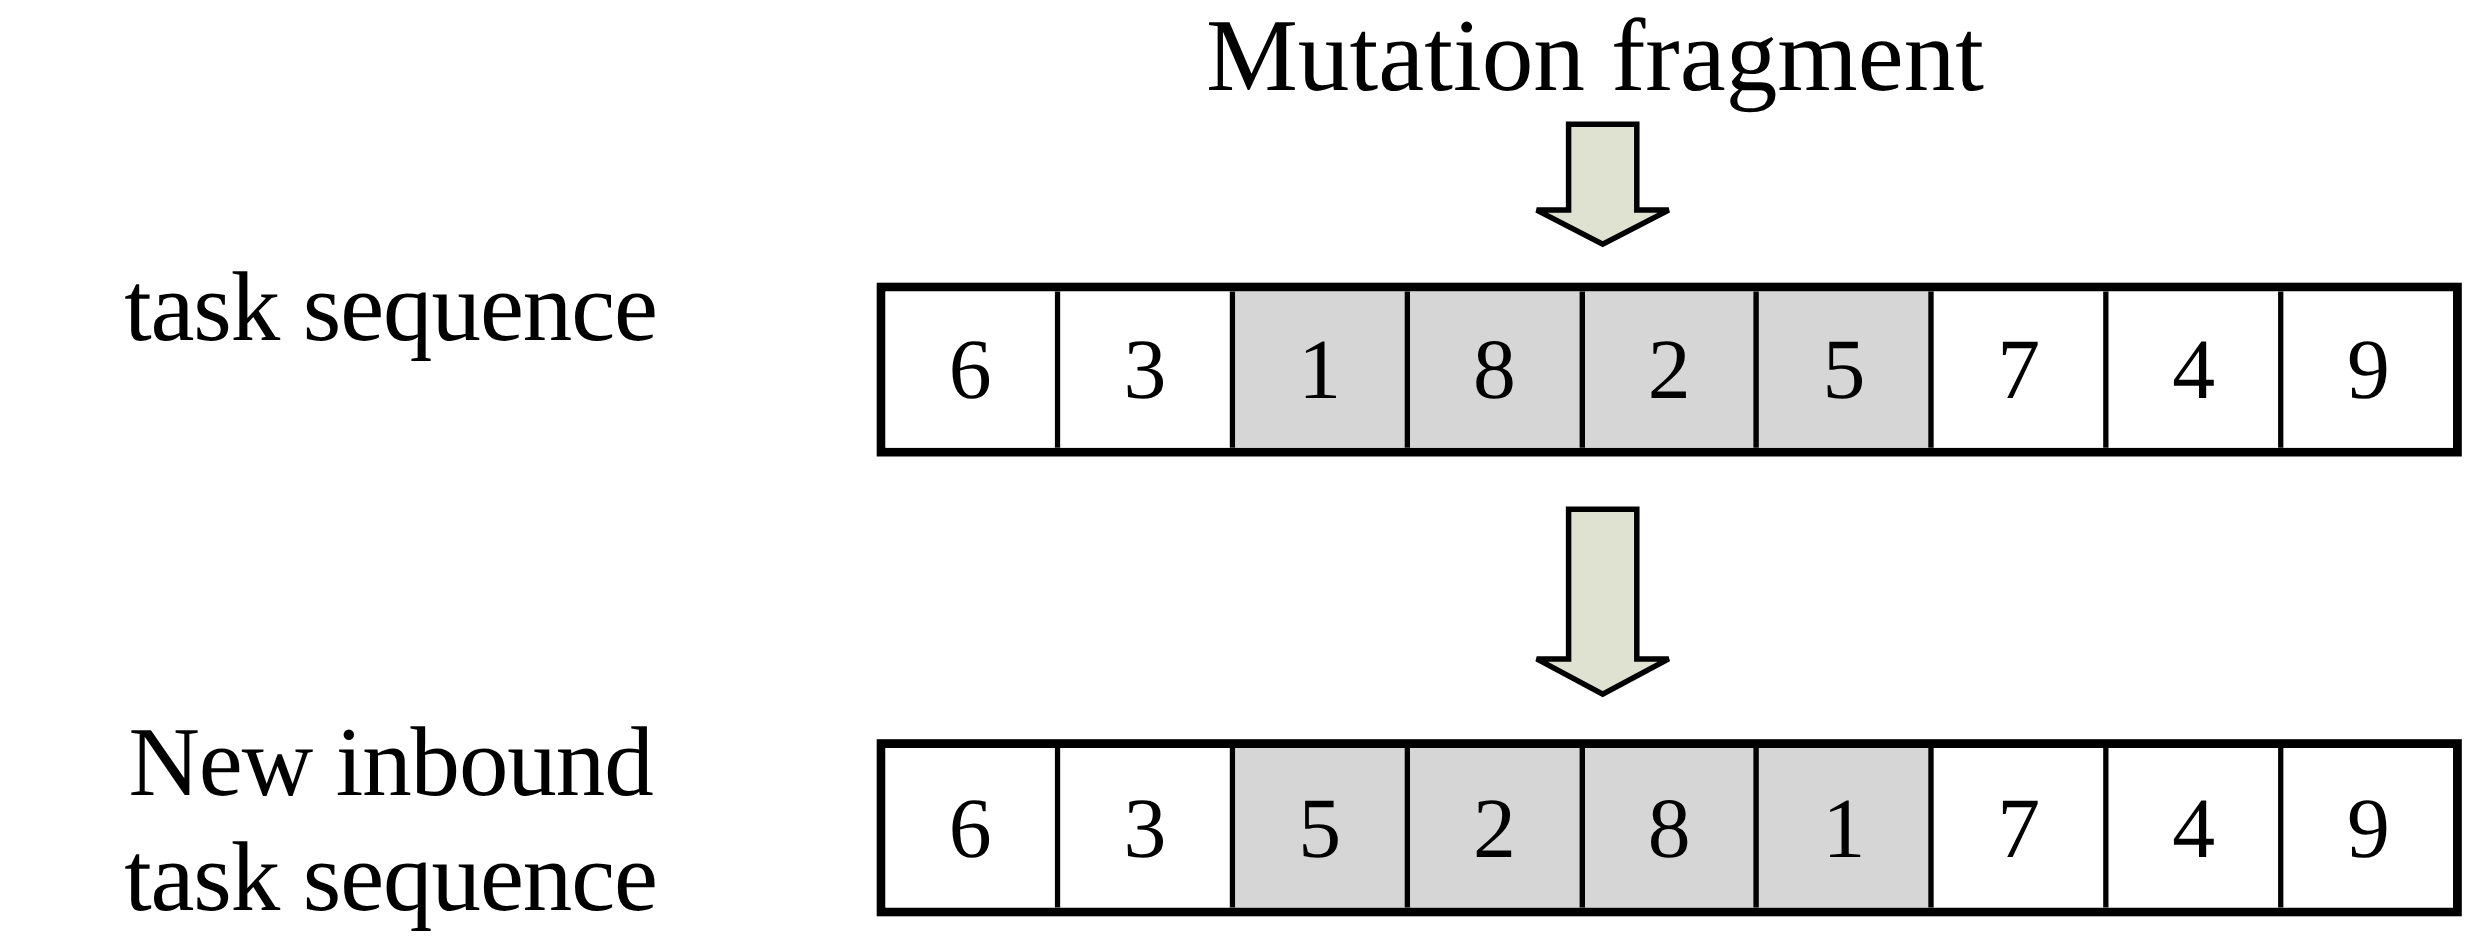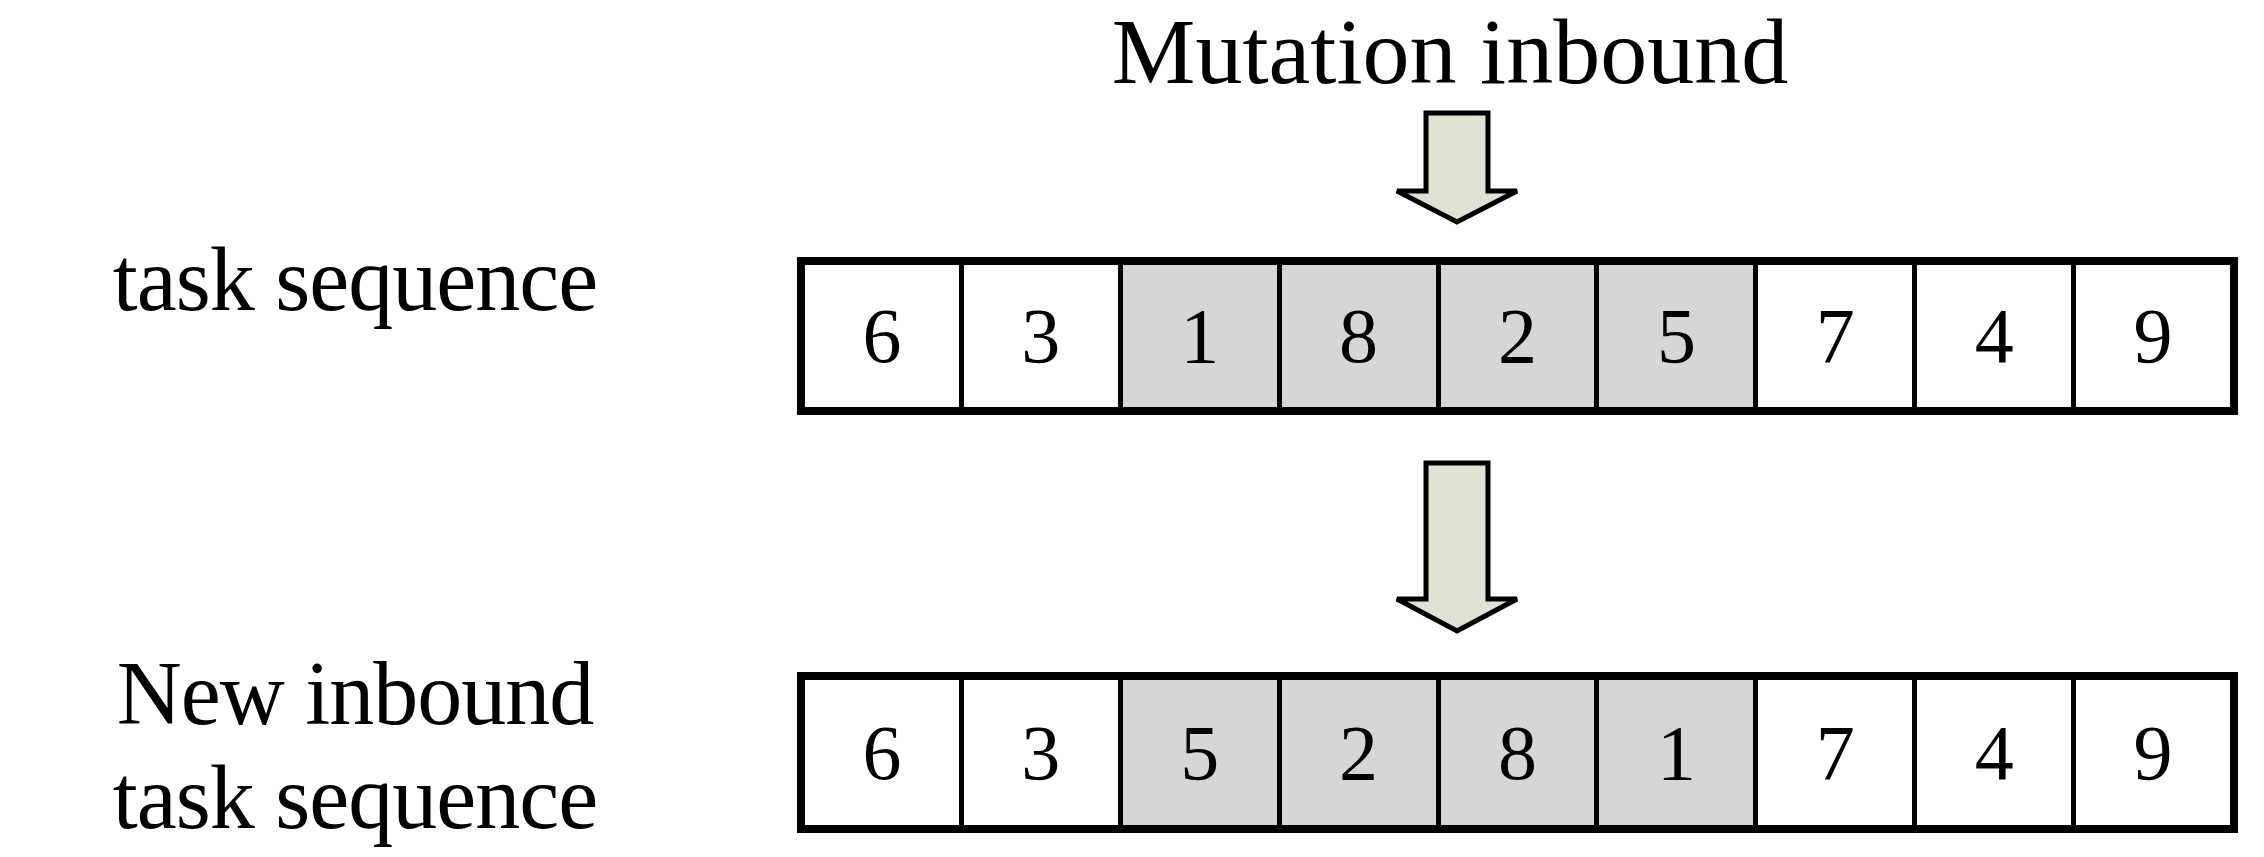--- a/index.html
+++ b/index.html
@@ -78,21 +78,21 @@
     stroke: var(--line);
     stroke-width: 5;
     stroke-linejoin: miter;
   }
 </style>
 </head>
 <body>
 
 <div class="canvas">
 
-  <div class="diagram-title">Mutation inbound</div>
+  <div class="diagram-title">Mutation fragment</div>
 
   <svg class="block-arrow block-arrow-top" width="126" height="116" viewBox="0 0 126 116" aria-hidden="true">
     <polygon points="32,3 94,3 94,81 123,81 63,112 3,81 32,81"></polygon>
   </svg>
 
   <div class="row-label row-label-1">
     <div>task sequence</div>
   </div>
 
   <div class="seq-table seq-table-1">

